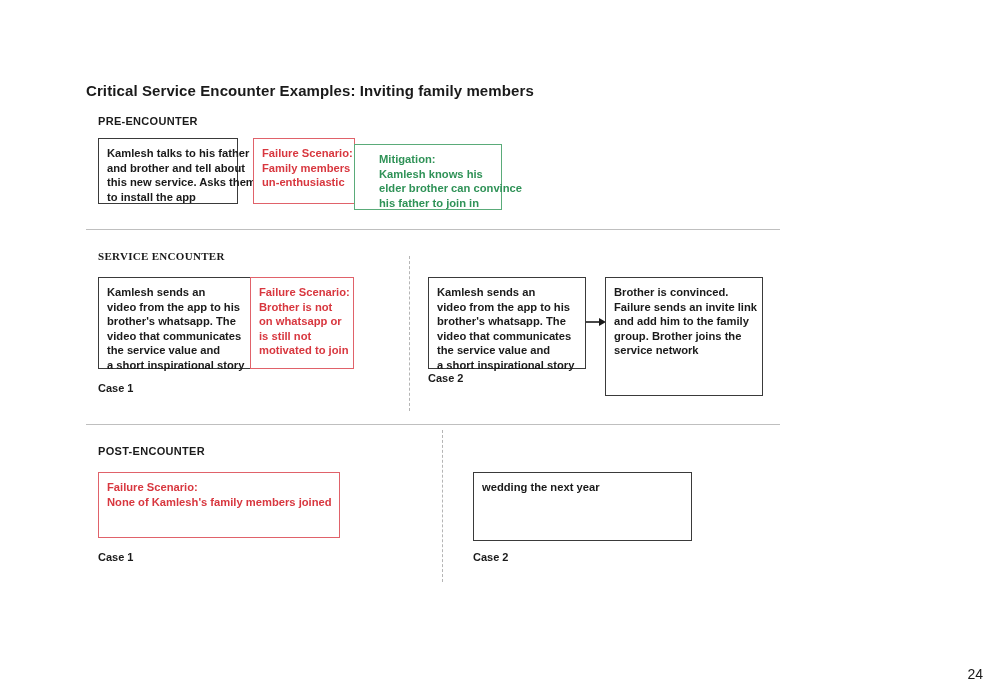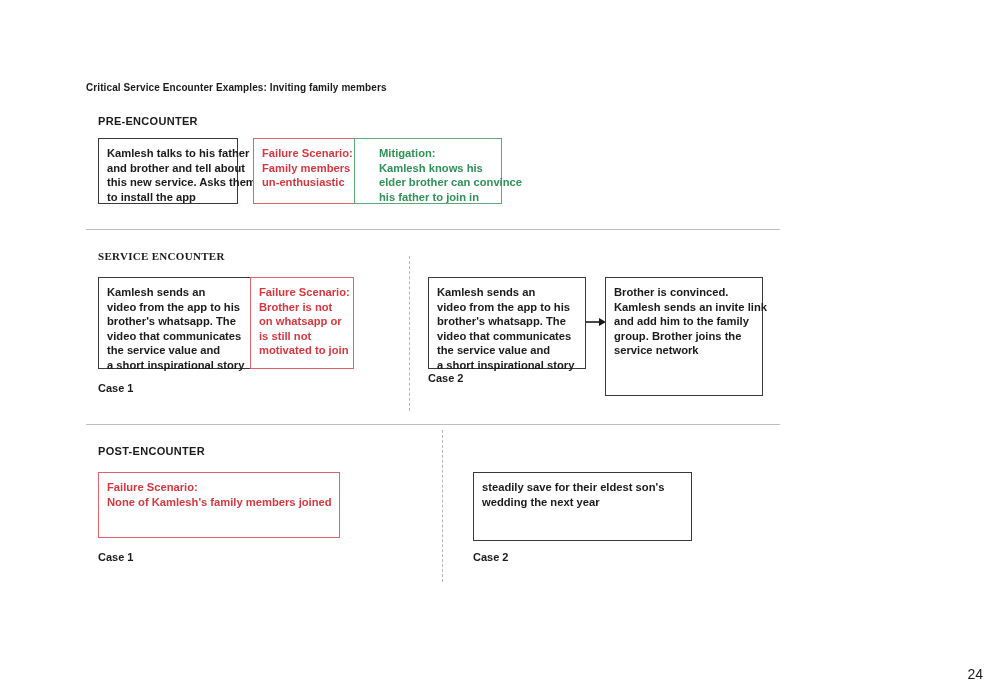--- a/index.html
+++ b/index.html
@@ -14,21 +14,21 @@
     font-family: "Liberation Sans", sans-serif;
     color: #1a1a1a;
     overflow: hidden;
   }
 
   
   #slide-title {
     position: absolute;
     left: 86px;
     top: 82px;
-    font-size: 10px;
+    font-size: 15px;
     font-weight: bold;
     letter-spacing: 0.1px;
     color: #1a1a1a;
     white-space: nowrap;
   }
 
   
   .section-heading {
     position: absolute;
     font-size: 11px;
@@ -73,21 +73,21 @@
   }
   .box.black  { border: 1.4px solid #3a3a3a; color: #1a1a1a; }
   .box.red    { border: 1.2px solid #e0626a; color: #d8373f; }
   .box.green  { border: 1.2px solid #5aab79; color: #2f9257; }
 
   .box .line { display: block; white-space: nowrap; }
 
   
   #pre-box-main  { left: 98px;  top: 138px; width: 140px; height: 66px; }
   #pre-box-fail  { left: 253px; top: 138px; width: 102px; height: 66px; }
-  #pre-box-mit   { left: 354px; top: 138px; width: 148px; height: 66px; padding-left: 24px; }
+  #pre-box-mit   { left: 354px; top: 144px; width: 148px; height: 66px; padding-left: 24px; }
 
   
   #svc-box-main1 { left: 98px;  top: 277px; width: 153px; height: 92px; }
   #svc-box-fail1 { left: 250px; top: 277px; width: 104px; height: 92px; }
   #svc-box-main2 { left: 428px; top: 277px; width: 158px; height: 92px; }
   #svc-box-res2  { left: 605px; top: 277px; width: 158px; height: 119px; }
 
   
   #post-box-fail1 { left: 98px;  top: 472px; width: 242px; height: 66px; }
   #post-box-main2 { left: 473px; top: 472px; width: 219px; height: 69px; }
@@ -184,21 +184,21 @@
     <span class="line">a short inspirational story</span>
   </div>
 
 <svg id="svc-arrow" viewBox="0 0 20 14" xmlns="http://www.w3.org/2000/svg">
   <line x1="0" y1="7" x2="16" y2="7" stroke="#1a1a1a" stroke-width="1.6"></line>
   <polygon points="20,7 13,3 13,11" fill="#1a1a1a"></polygon>
 </svg>
 
 <div id="svc-box-res2" class="box black">
     <span class="line">Brother is convinced.</span>
-    <span class="line">Kamlesh sends an invite link</span>
+    <span class="line">Failure sends an invite link</span>
     <span class="line">and add him to the family</span>
     <span class="line">group. Brother joins the</span>
     <span class="line">service network</span>
   </div>
 
 <div id="case-svc-2" class="case-label">Case 2</div>
 
 <div id="hrule-2" class="hrule"></div>
 
 <div id="heading-post" class="section-heading">POST-ENCOUNTER</div>
@@ -206,19 +206,18 @@
 <div id="post-box-fail1" class="box red">
     <span class="line">Failure Scenario:</span>
     <span class="line">None of Kamlesh's family members joined</span>
   </div>
 
 <div id="case-post-1" class="case-label">Case 1</div>
 
 <div id="vdash-post" class="vdash"></div>
 
 <div id="post-box-main2" class="box black">
-    <span class="line">steadily save for their eldest son's</span>
     <span class="line">wedding the next year</span>
   </div>
 
 <div id="case-post-2" class="case-label">Case 2</div>
 
 <div id="page-number">24</div>
 
 </body></html>

